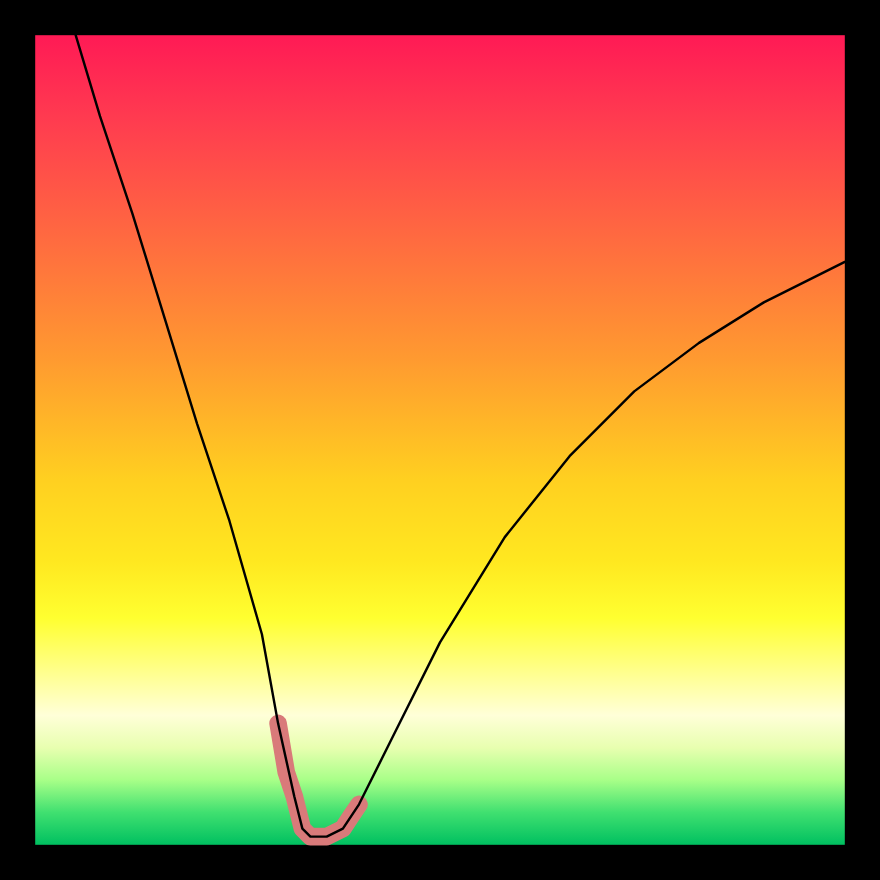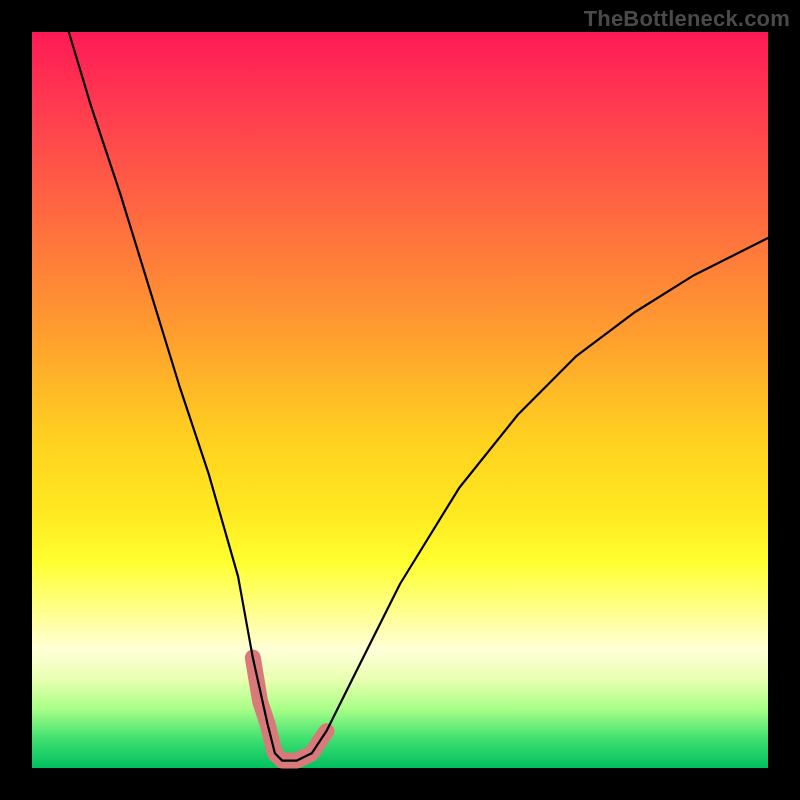--- a/index.html
+++ b/index.html
@@ -64,14 +64,13 @@
 </head>
 <body>
 
 <div class="frame">
   <div class="plot">
     <svg class="curve" viewBox="0 0 736 736" preserveAspectRatio="none">
       <path fill="none" stroke="#d97a7a" stroke-width="16" stroke-linecap="round" stroke-linejoin="round" d="M220.8 625.6 L228.2 669.8 L235.5 691.8 L242.9 721.3 L250.2 728.6 L257.6 728.6 L265.0 728.6 L272.3 725.0 L279.7 721.3 L287.0 710.2 L294.4 699.2"></path>
       <path fill="none" stroke="#000000" stroke-width="2.2" stroke-linecap="round" stroke-linejoin="round" d="M36.8 0.0 L58.9 73.6 L88.3 161.9 L117.8 257.6 L147.2 353.3 L176.6 441.6 L206.1 544.6 L220.8 625.6 L235.5 691.8 L242.9 721.3 L250.2 728.6 L265.0 728.6 L279.7 721.3 L294.4 699.2 L323.8 640.3 L368.0 552.0 L426.9 456.3 L485.8 382.7 L544.6 323.8 L603.5 279.7 L662.4 242.9 L736.0 206.1"></path>
     </svg>
   </div>
-  <div class="attribution">TheBottleneck.com</div>
 </div>
 
 </body></html>

